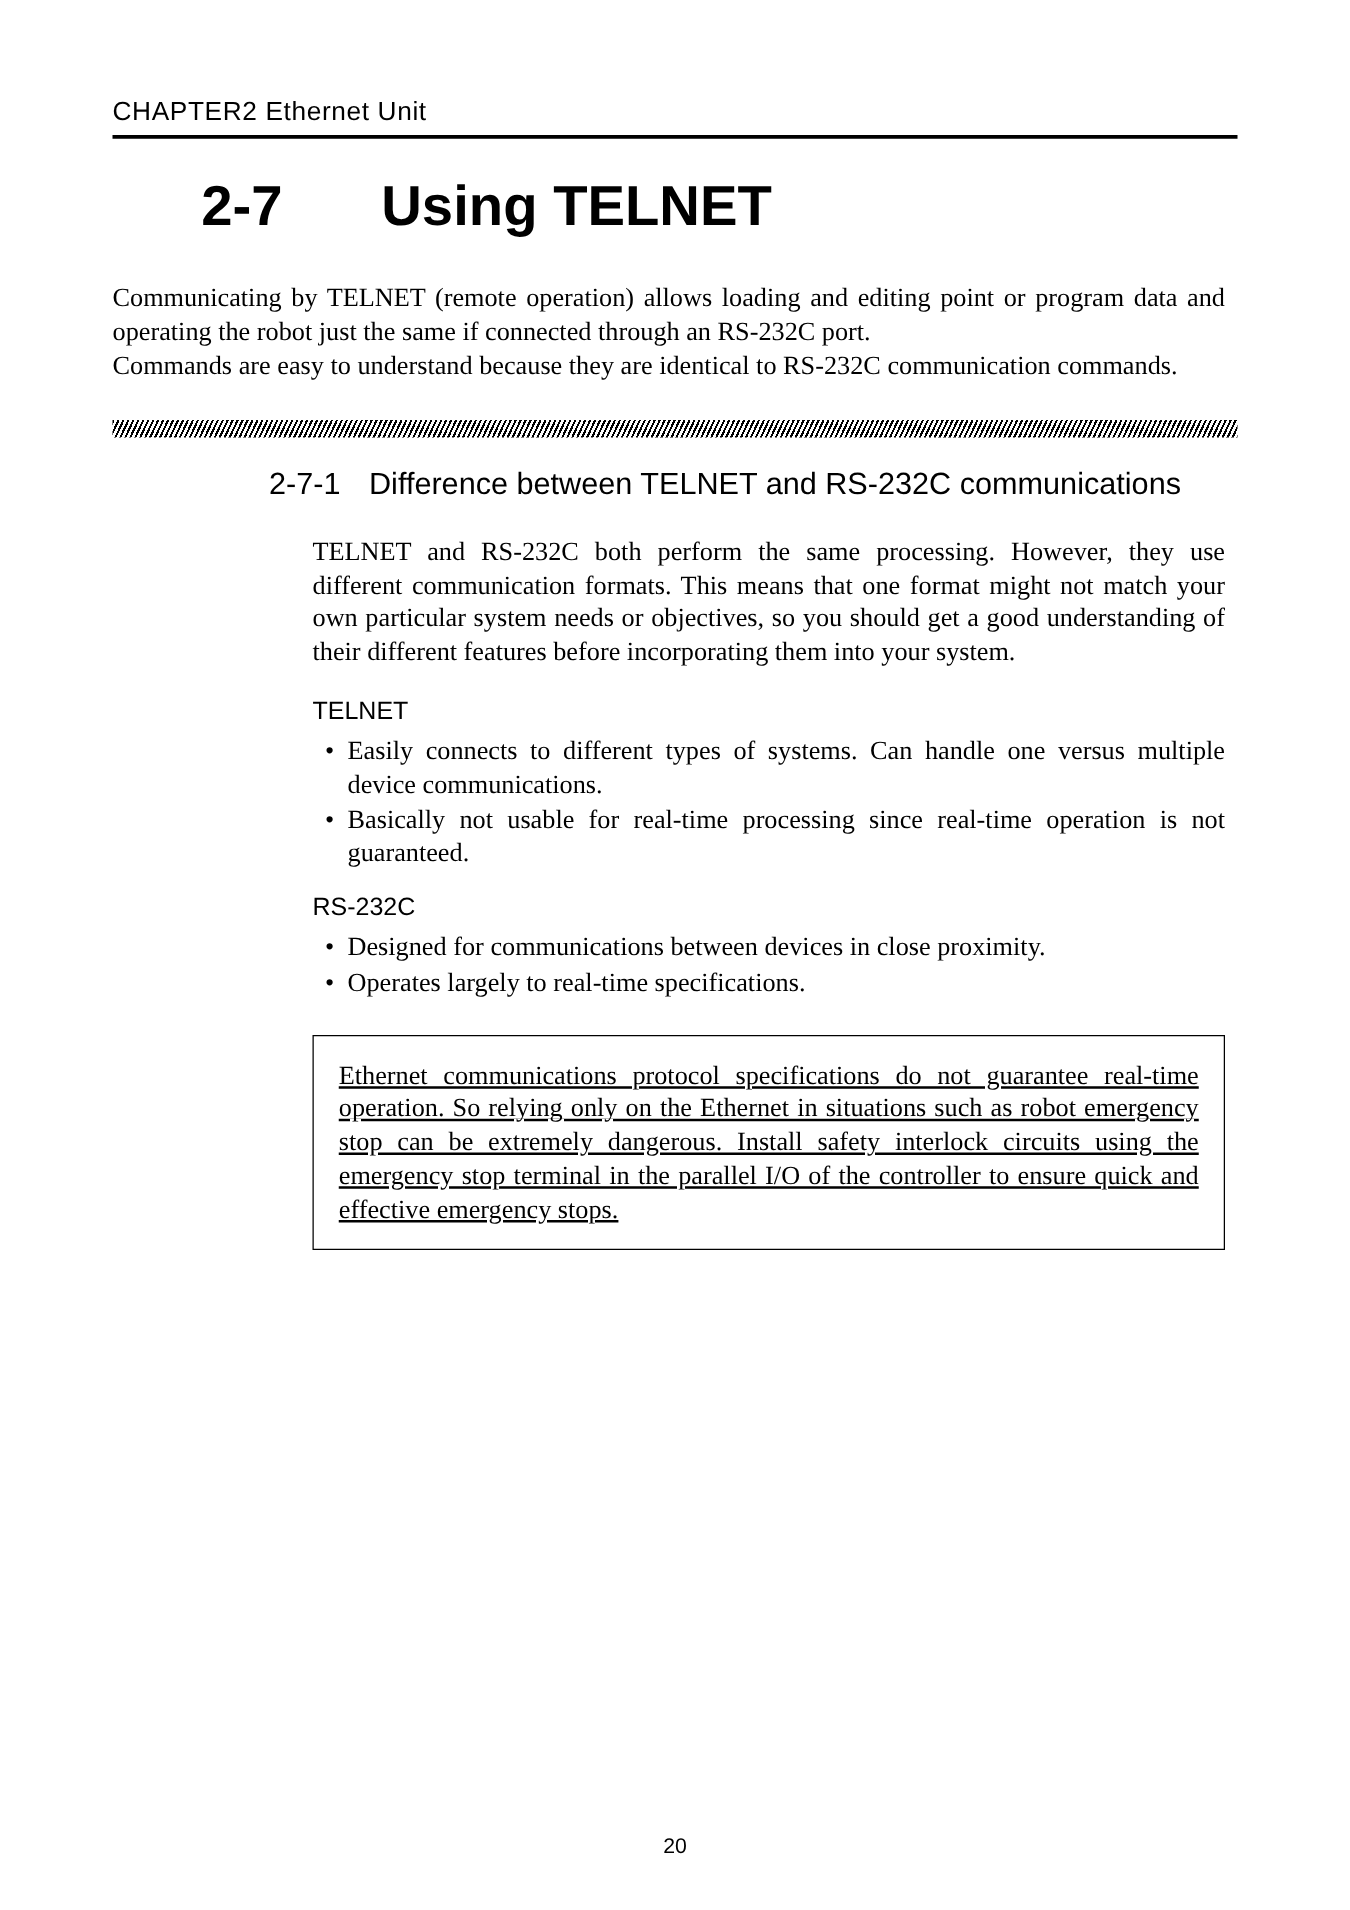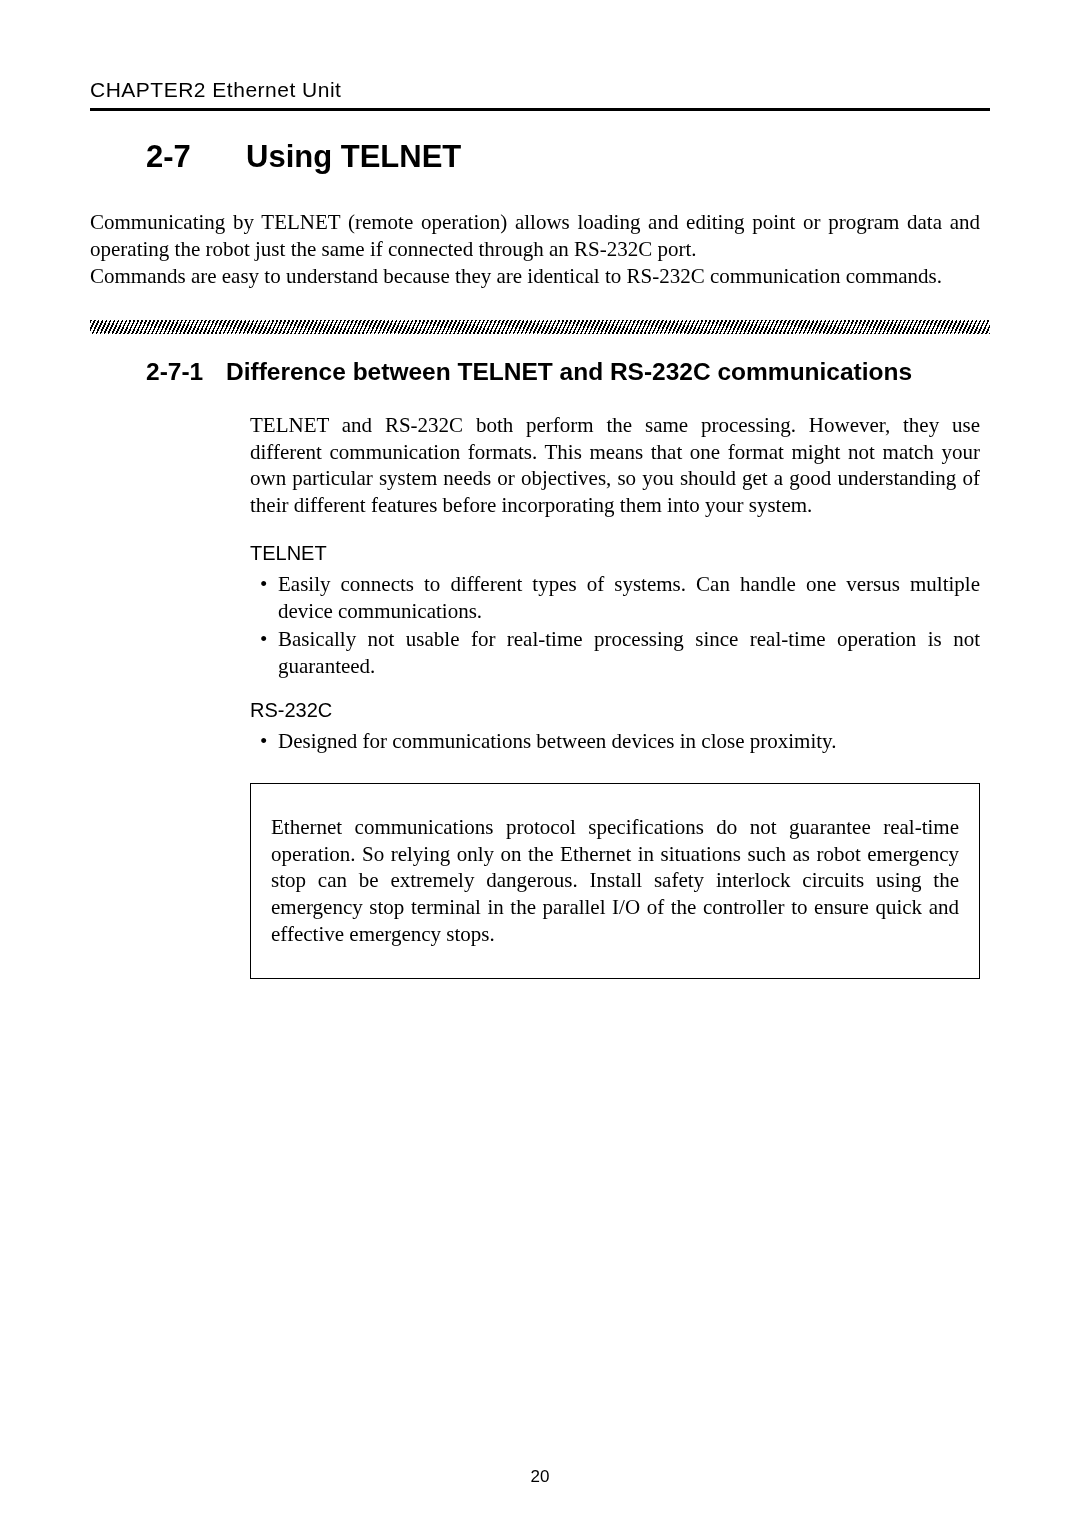--- a/index.html
+++ b/index.html
@@ -23,22 +23,23 @@
     letter-spacing: 0.5px;
     padding-bottom: 6px;
     border-bottom: 3px solid #000;
     margin-bottom: 28px;
   }
   .h1-row {
     display: flex;
     align-items: baseline;
     font-family: Arial, Helvetica, sans-serif;
     font-weight: 700;
-    font-size: 31px;
-    margin: 12px 0 34px 56px;
+    font-size: 45px;
+    margin: 12px 0 34px 71px;
+    gap: 44px;
   }
   .h1-num { width: 100px; }
   .intro {
     margin-right: 10px;
     font-size: 21px;
     line-height: 1.28;
   }
   .intro p {
     margin: 0;
     text-align: justify;
@@ -51,23 +52,24 @@
       #000 0px,
       #000 1.6px,
       #fff 1.6px,
       #fff 3.6px
     );
   }
   .h2-row {
     display: flex;
     align-items: baseline;
     font-family: Arial, Helvetica, sans-serif;
-    font-weight: 700;
+    font-weight: 400;
     font-size: 24.5px;
-    margin: 6px 0 26px 56px;
+    margin: 6px 0 26px 80px;
+    justify-content: center;
   }
   .h2-num { width: 80px; }
   .body {
     margin-left: 160px;
     margin-right: 10px;
     font-size: 21px;
     line-height: 1.28;
   }
   .body p.para {
     margin: 0 0 22px 0;
@@ -91,25 +93,26 @@
     line-height: 1.28;
   }
   ul.bullets li::before {
     content: "•";
     position: absolute;
     left: 10px;
     top: 0;
   }
   .note-box {
     border: 1.6px solid #000;
-    padding: 30px 20px;
+    padding: 18px 20px;
     margin-top: 28px;
     font-size: 21px;
     line-height: 1.28;
     text-align: justify;
+    text-decoration: underline;
   }
   .page-number {
     position: absolute;
     bottom: 41px;
     left: 0;
     width: 100%;
     text-align: center;
     font-family: Arial, Helvetica, sans-serif;
     font-size: 17px;
   }
@@ -143,19 +146,20 @@
 
     <div class="subhead">TELNET</div>
     <ul class="bullets">
       <li>Easily connects to different types of systems. Can handle one versus multiple device communications.</li>
       <li>Basically not usable for real-time processing since real-time operation is not guaranteed.</li>
     </ul>
 
     <div class="subhead">RS-232C</div>
     <ul class="bullets">
       <li>Designed for communications between devices in close proximity.</li>
+      <li>Operates largely to real-time specifications.</li>
     </ul>
 
     <div class="note-box">Ethernet communications protocol specifications do not guarantee real-time operation. So relying only on the Ethernet in situations such as robot emergency stop can be extremely dangerous. Install safety interlock circuits using the emergency stop terminal in the parallel I/O of the controller to ensure quick and effective emergency stops.</div>
   </div>
 
   <div class="page-number">20</div>
 </div>
 
 </body></html>

